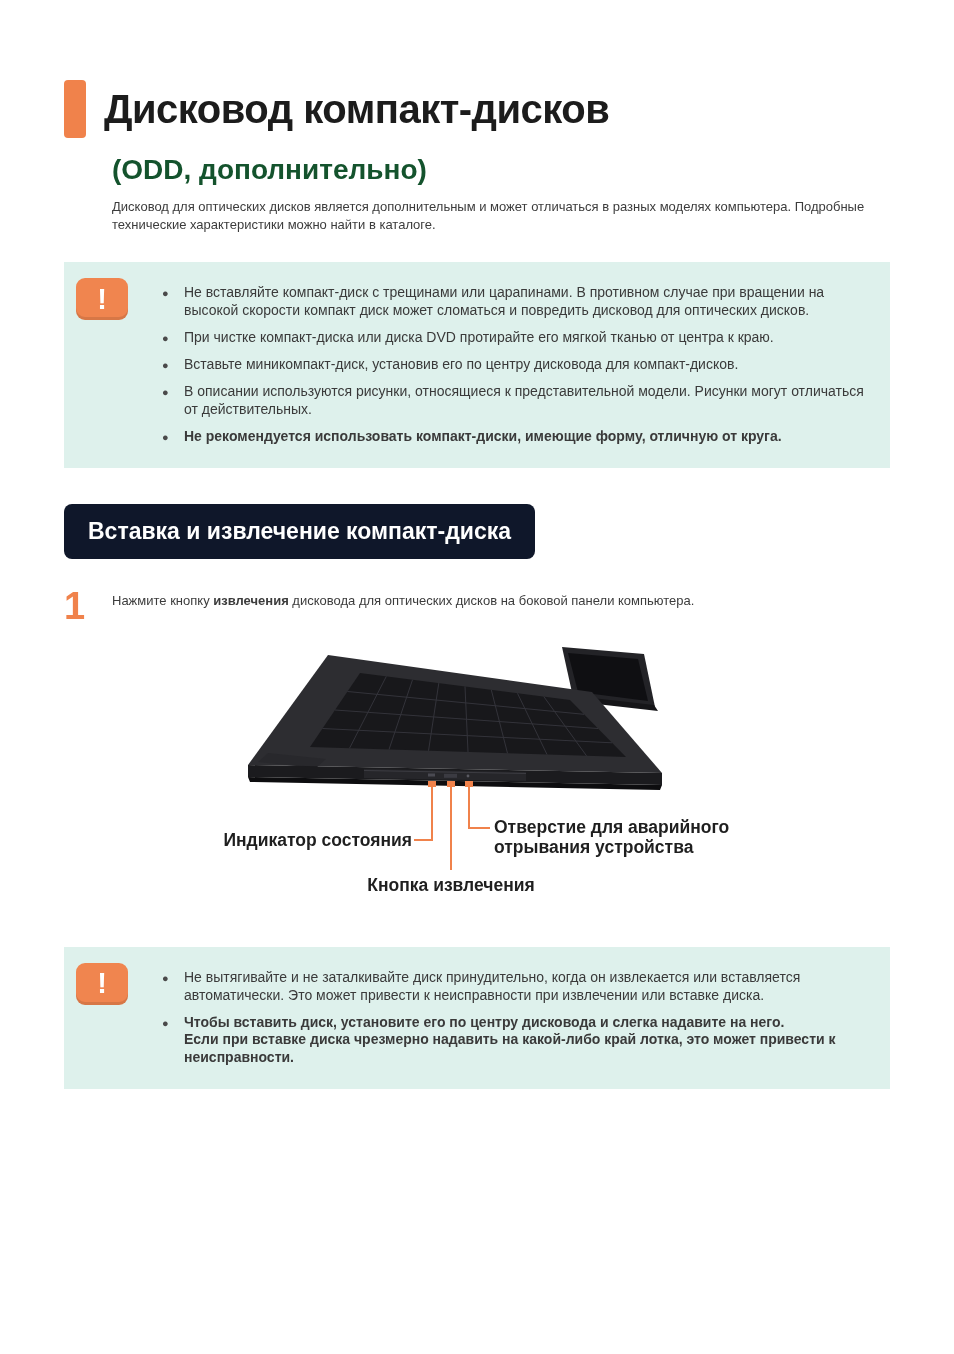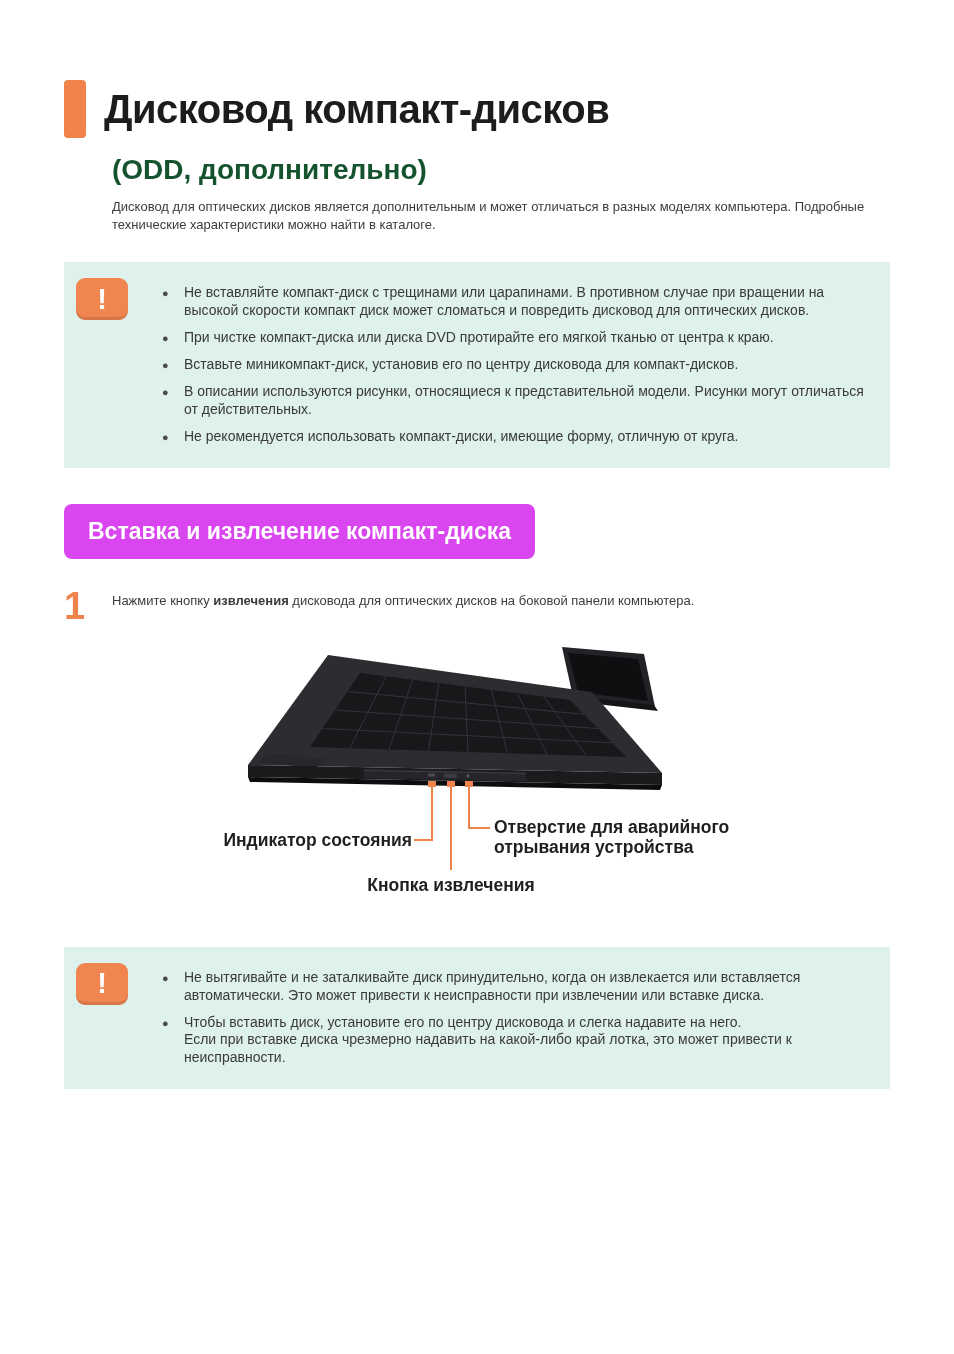--- a/index.html
+++ b/index.html
@@ -28,30 +28,30 @@
     width:52px; height:42px; background:#f0854f; border-radius:9px;
     color:#ffffff; font-size:29px; font-weight:bold;
     display:flex; align-items:center; justify-content:center;
     box-shadow: inset 0 -3px 0 rgba(0,0,0,0.10);
   }
   .note-list { list-style:none; }
   .note-list li {
     position:relative; padding-left:24px; margin-bottom:9px;
     font-size:14px; line-height:1.28; color:#3a3a3a; max-width:716px;
   }
-  .note-list li:last-child { margin-bottom:0; }
+  .note-list li:last-child { margin-bottom:0;font-weight:bold; }
   .note-list li::before {
     content:"●"; position:absolute; left:2px; top:2px;
     font-size:11px; color:#4a4a4a;
   }
 
   
   .section-header {
     display:inline-block; margin-top:36px;
-    background:#d946ef; color:#ffffff;
+    background:#0f172a; color:#ffffff;
     font-size:23px; font-weight:bold;
     padding:14px 24px; border-radius:8px;
   }
 
   
   .step { display:flex; margin-top:28px; }
   .step-num { flex:0 0 48px; color:#f0824b; font-size:38px; font-weight:bold; line-height:1; }
   .step-text { font-size:13px; line-height:1.4; max-width:780px; padding-top:5px; color:#3c3c3c; }
 
   

